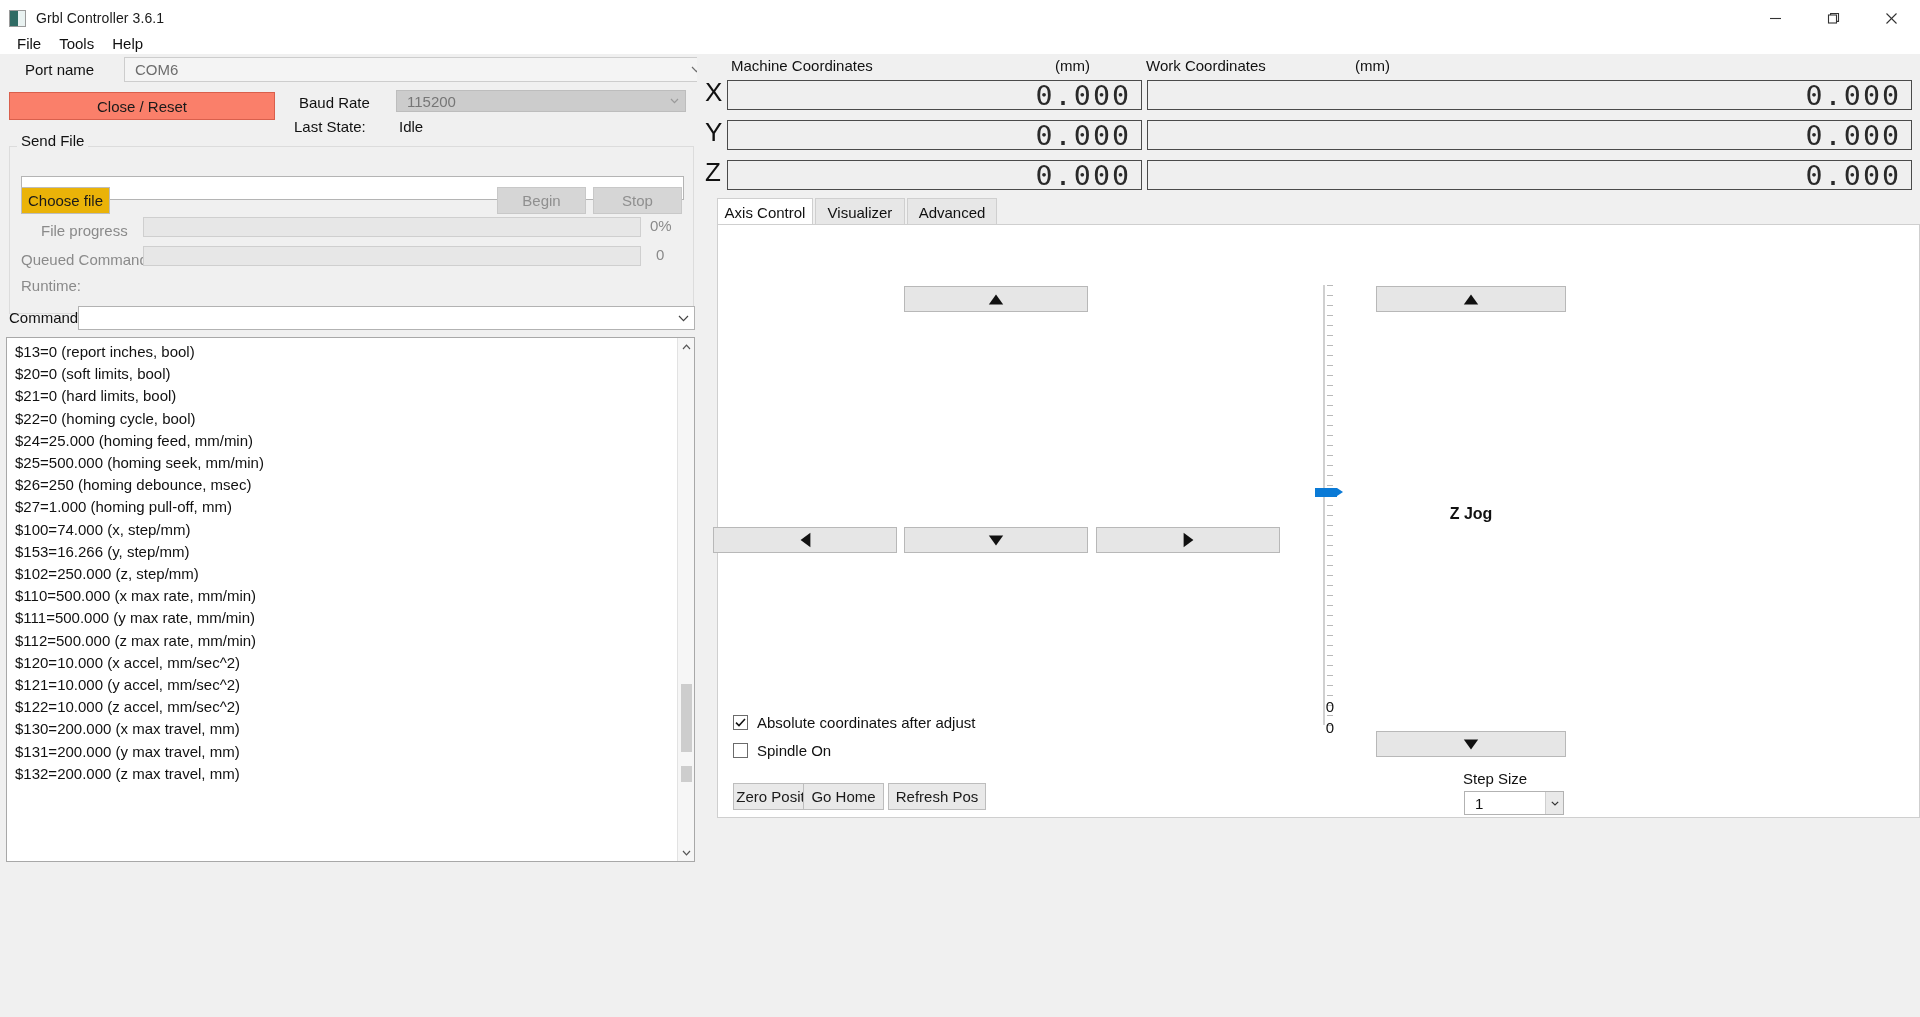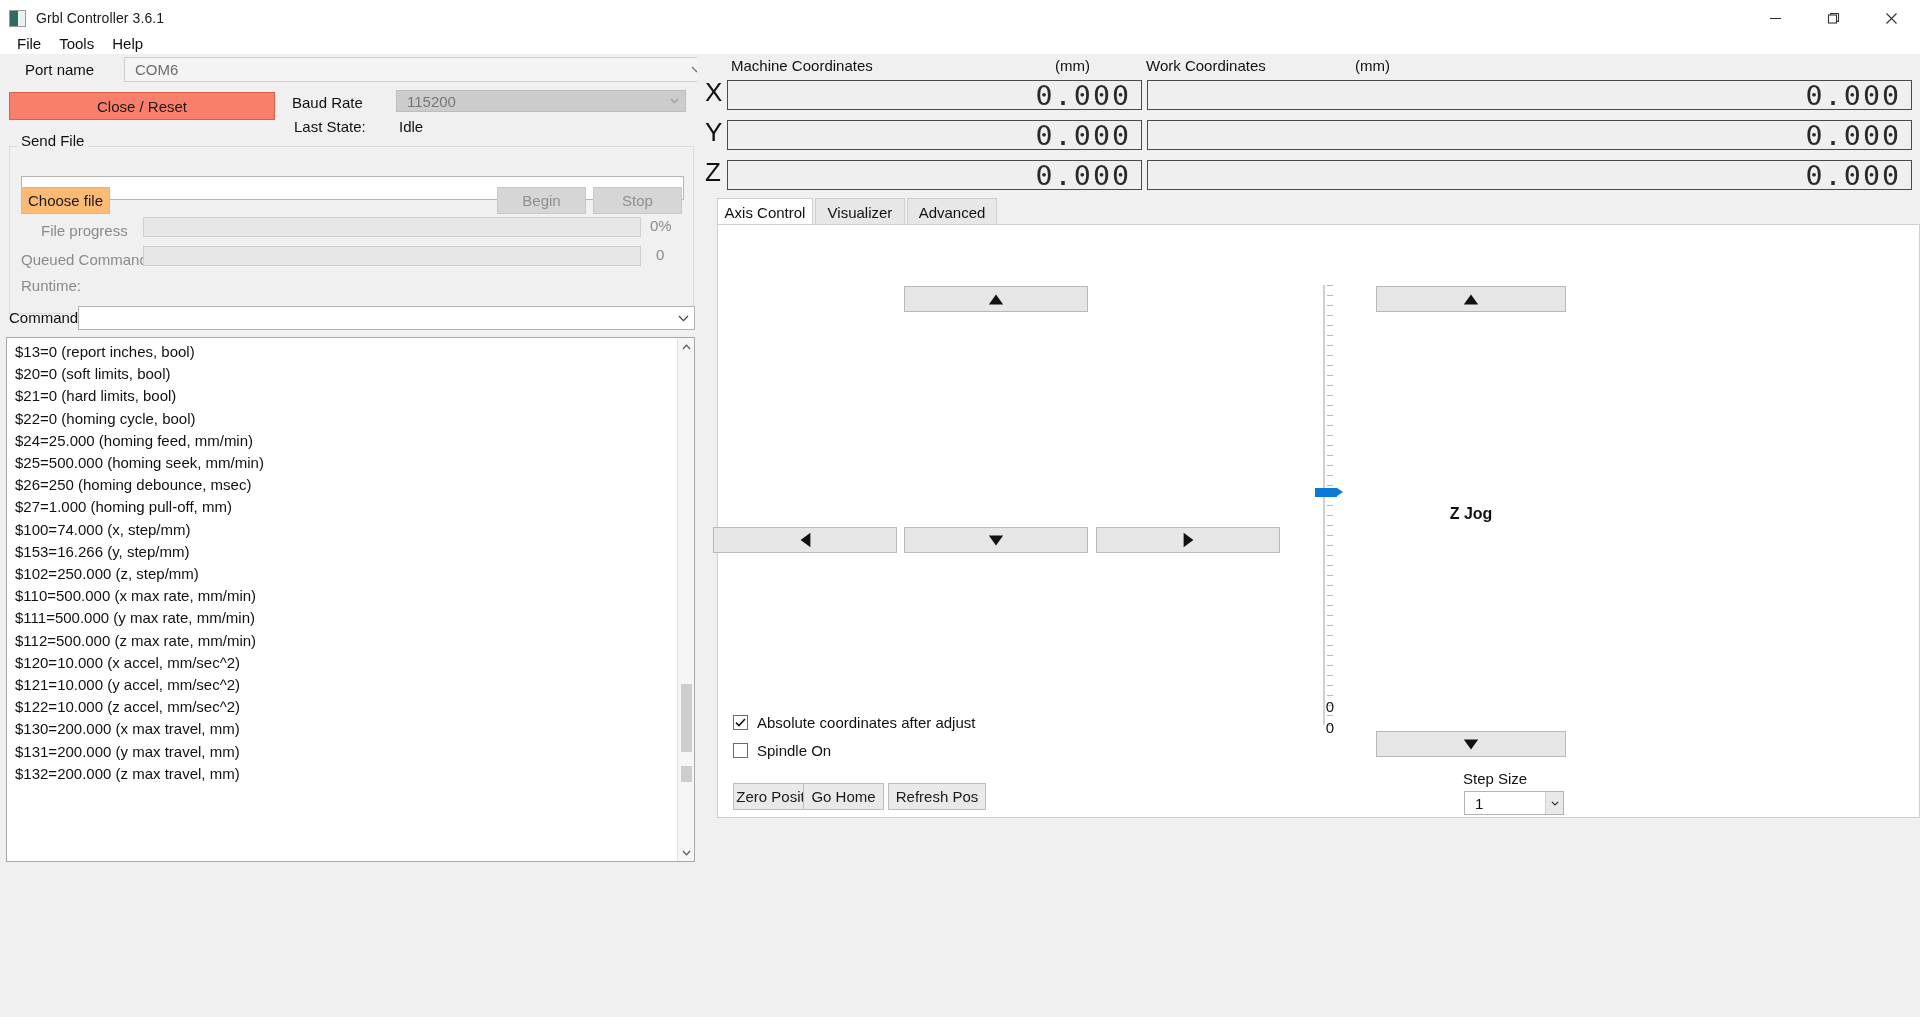--- a/index.html
+++ b/index.html
@@ -73,21 +73,21 @@
     color: #555;
   }
   #port-combo { left: 112px; top: 0px; width: 584px; height: 25px; background: #f4f4f4; }
 
   .btn-close-reset {
     position: absolute; left: 9px; top: 38px; width: 266px; height: 28px;
     background: #fa7f6a; border: 1px solid #d95f4c;
     color: #1a1a1a; font-size: 15px;
     display: flex; align-items: center; justify-content: center;
   }
-  .lbl-baud { position: absolute; left: 292px; top: 40px; font-size: 15px; color: #111; }
+  .lbl-baud { position: absolute; left: 299px; top: 40px; font-size: 15px; color: #111; }
   #baud-combo {
     left: 396px; top: 36px; width: 290px; height: 22px;
     background: #cccccc; border: 1px solid #bdbdbd; color: #767676;
   }
   #baud-combo .carrow { color: #9a9a9a; font-size: 9px; }
   .lbl-laststate { position: absolute; left: 294px; top: 64px; font-size: 15px; color: #111; }
   .val-laststate { position: absolute; left: 399px; top: 64px; font-size: 15px; color: #111; }
 
   
   .groupbox {
@@ -96,21 +96,21 @@
   }
   .groupbox-title {
     position: absolute; left: 17px; top: 78px; background: #f0f0f0;
     padding: 0 4px; font-size: 15px; color: #111;
   }
   .file-input {
     position: absolute; left: 21px; top: 122px; width: 663px; height: 24px;
     background: #ffffff; border: 1px solid #b4b4b4;
   }
   .btn {
-    background: #fdba74; border: 1px solid #bdbdbd;
+    background: #eab308; border: 1px solid #bdbdbd;
     font-size: 15px; color: #1a1a1a;
     display: flex; align-items: center; justify-content: center;
   }
   .btn.disabled { background: #d6d6d6; border-color: #c8c8c8; color: #8f8f8f; }
   #choose-file-btn { position: absolute; left: 21px; top: 133px; width: 89px; height: 27px; }
   #begin-btn { position: absolute; left: 497px; top: 133px; width: 89px; height: 27px; }
   #stop-btn  { position: absolute; left: 593px; top: 133px; width: 89px; height: 27px; }
 
   .lbl-dim { font-size: 15px; color: #8a8a8a; position: absolute; }
   #lbl-file-progress { left: 21px; top: 168px; margin-left: 20px; }

